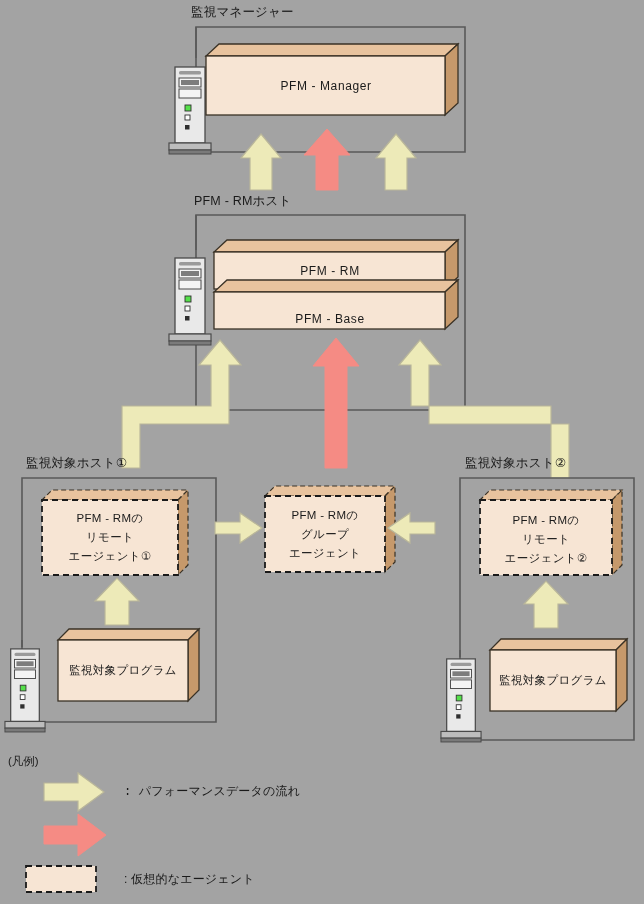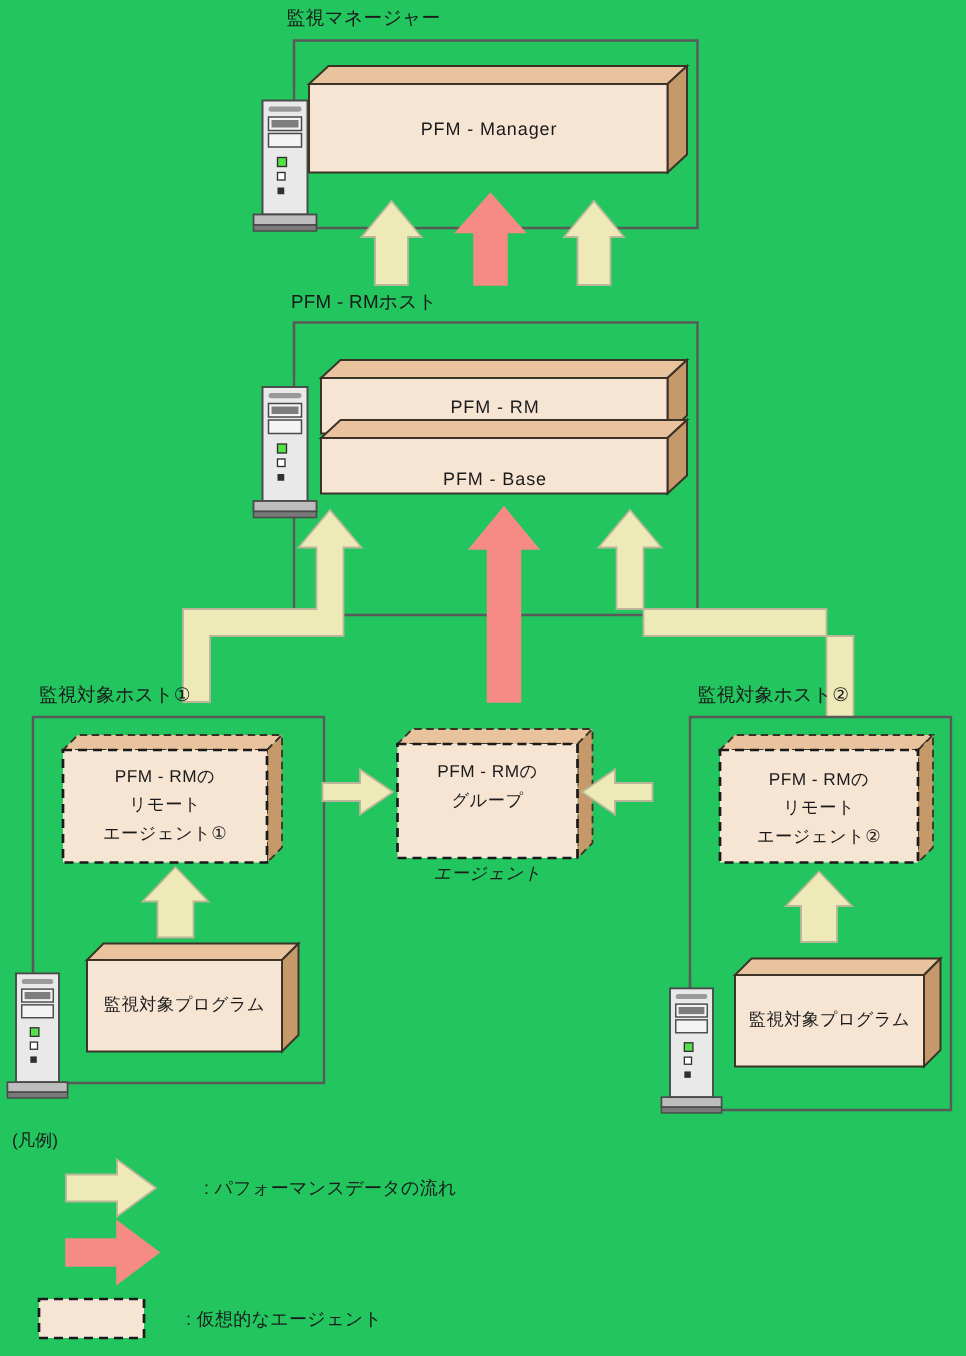--- a/index.html
+++ b/index.html
@@ -8,21 +8,21 @@
     padding: 0;
     background: #ffffff;
   }
   body {
     font-family: "Liberation Sans", "DejaVu Sans", sans-serif;
   }
   #diagram-root {
     position: relative;
     width: 644px;
     height: 904px;
-    background: #22c55e;
+    background: #a3a3a3;
     overflow: hidden;
   }
   svg.layer {
     position: absolute;
     left: 0;
     top: 0;
     width: 644px;
     height: 904px;
   }
   .lbl {
@@ -242,25 +242,25 @@
   <div class="lbl box-label centered" style="left:330px; top:312px;">PFM - Base</div>
 
   <div class="lbl host-label" style="left:26px; top:456px;">監視対象ホスト①</div>
   <div class="lbl box-label-jp centered" style="left:110px; top:511px;">PFM - RMの</div>
   <div class="lbl box-label-jp centered" style="left:110px; top:530px;">リモート</div>
   <div class="lbl box-label-jp centered" style="left:110px; top:549px;">エージェント①</div>
   <div class="lbl box-label-jp centered" style="left:123px; top:663px;">監視対象プログラム</div>
 
   <div class="lbl box-label-jp centered" style="left:325px; top:508px;">PFM - RMの</div>
   <div class="lbl box-label-jp centered" style="left:325px; top:527px;">グループ</div>
-  <div class="lbl box-label-jp centered" style="left:325px; top:576px;font-style:italic;">エージェント</div>
+  <div class="lbl box-label-jp centered" style="left:325px; top:546px;">エージェント</div>
 
   <div class="lbl host-label" style="left:465px; top:456px;">監視対象ホスト②</div>
   <div class="lbl box-label-jp centered" style="left:546px; top:513px;">PFM - RMの</div>
   <div class="lbl box-label-jp centered" style="left:546px; top:532px;">リモート</div>
   <div class="lbl box-label-jp centered" style="left:546px; top:551px;">エージェント②</div>
   <div class="lbl box-label-jp centered" style="left:553px; top:673px;">監視対象プログラム</div>
 
   <div class="lbl legend-title" style="left:8px; top:754px;">(凡例)</div>
-  <div class="lbl legend-label" style="left:136px; top:785px;">: パフォーマンスデータの流れ</div>
+  <div class="lbl legend-label" style="left:124px; top:785px;font-family:Liberation Mono, monospace;">: パフォーマンスデータの流れ</div>
   <div class="lbl legend-label" style="left:124px; top:872px;text-align:center;">: 仮想的なエージェント</div>
 
 </div>
 
 </body></html>

